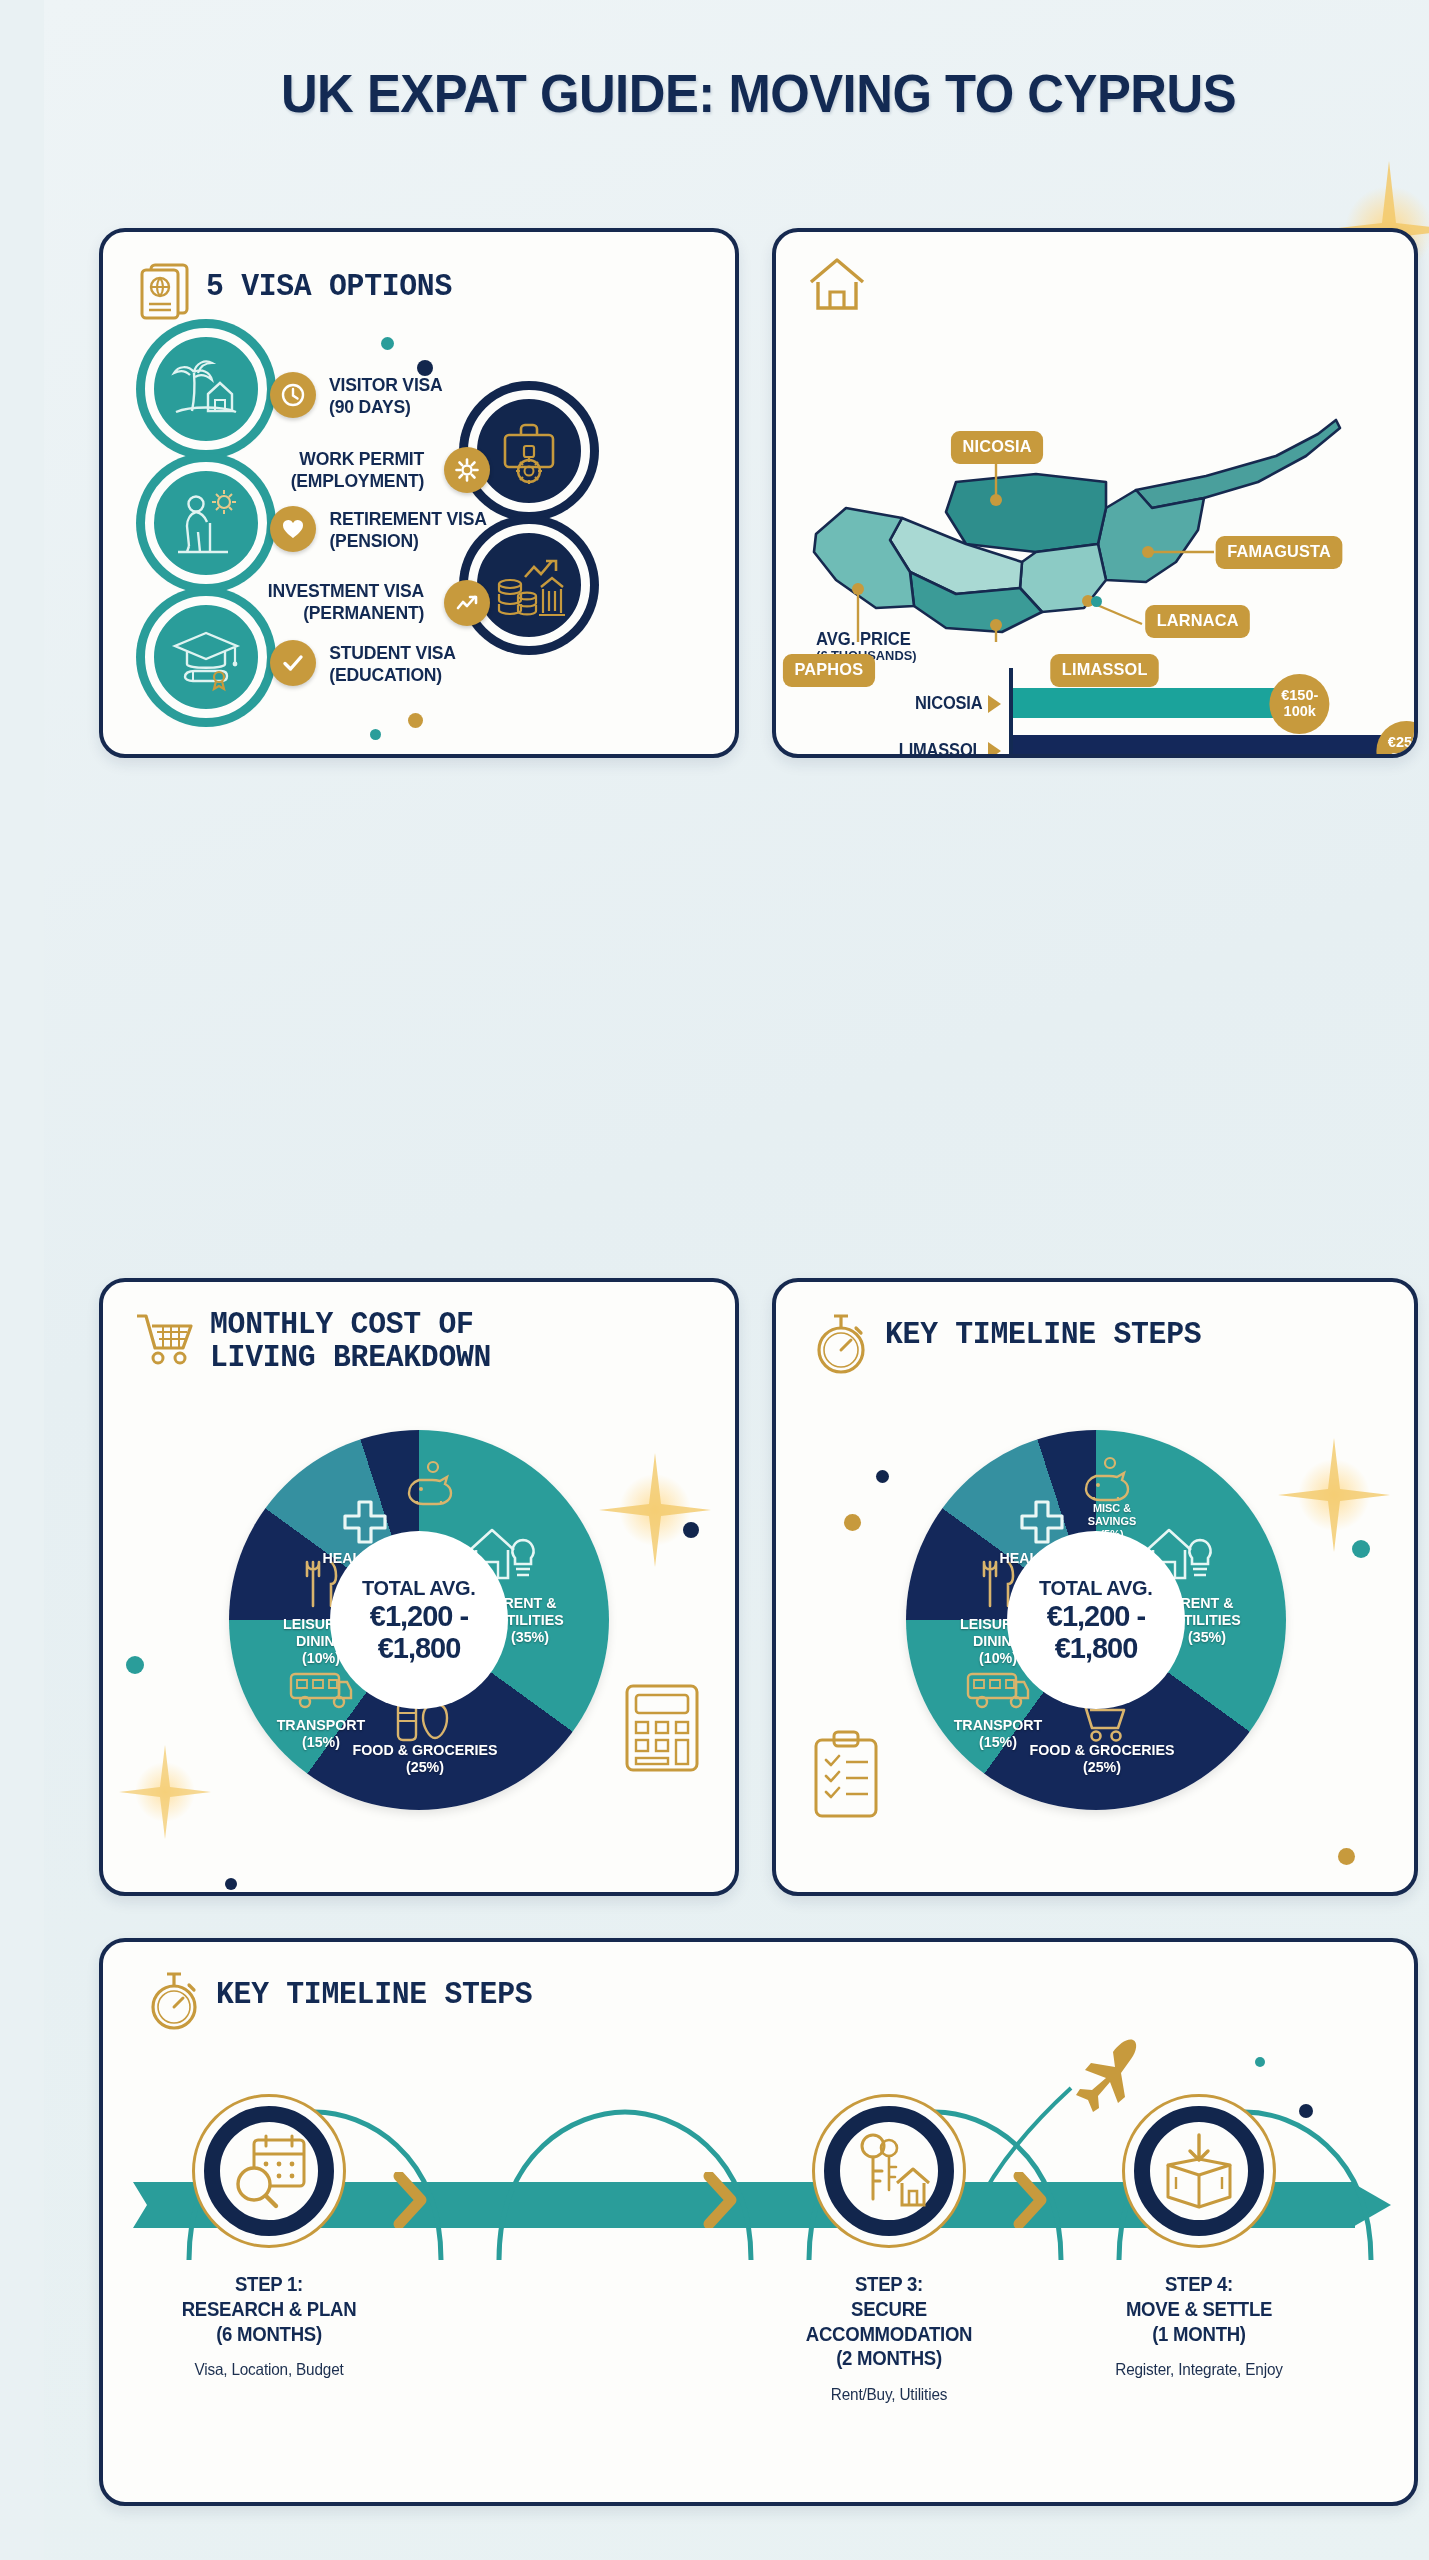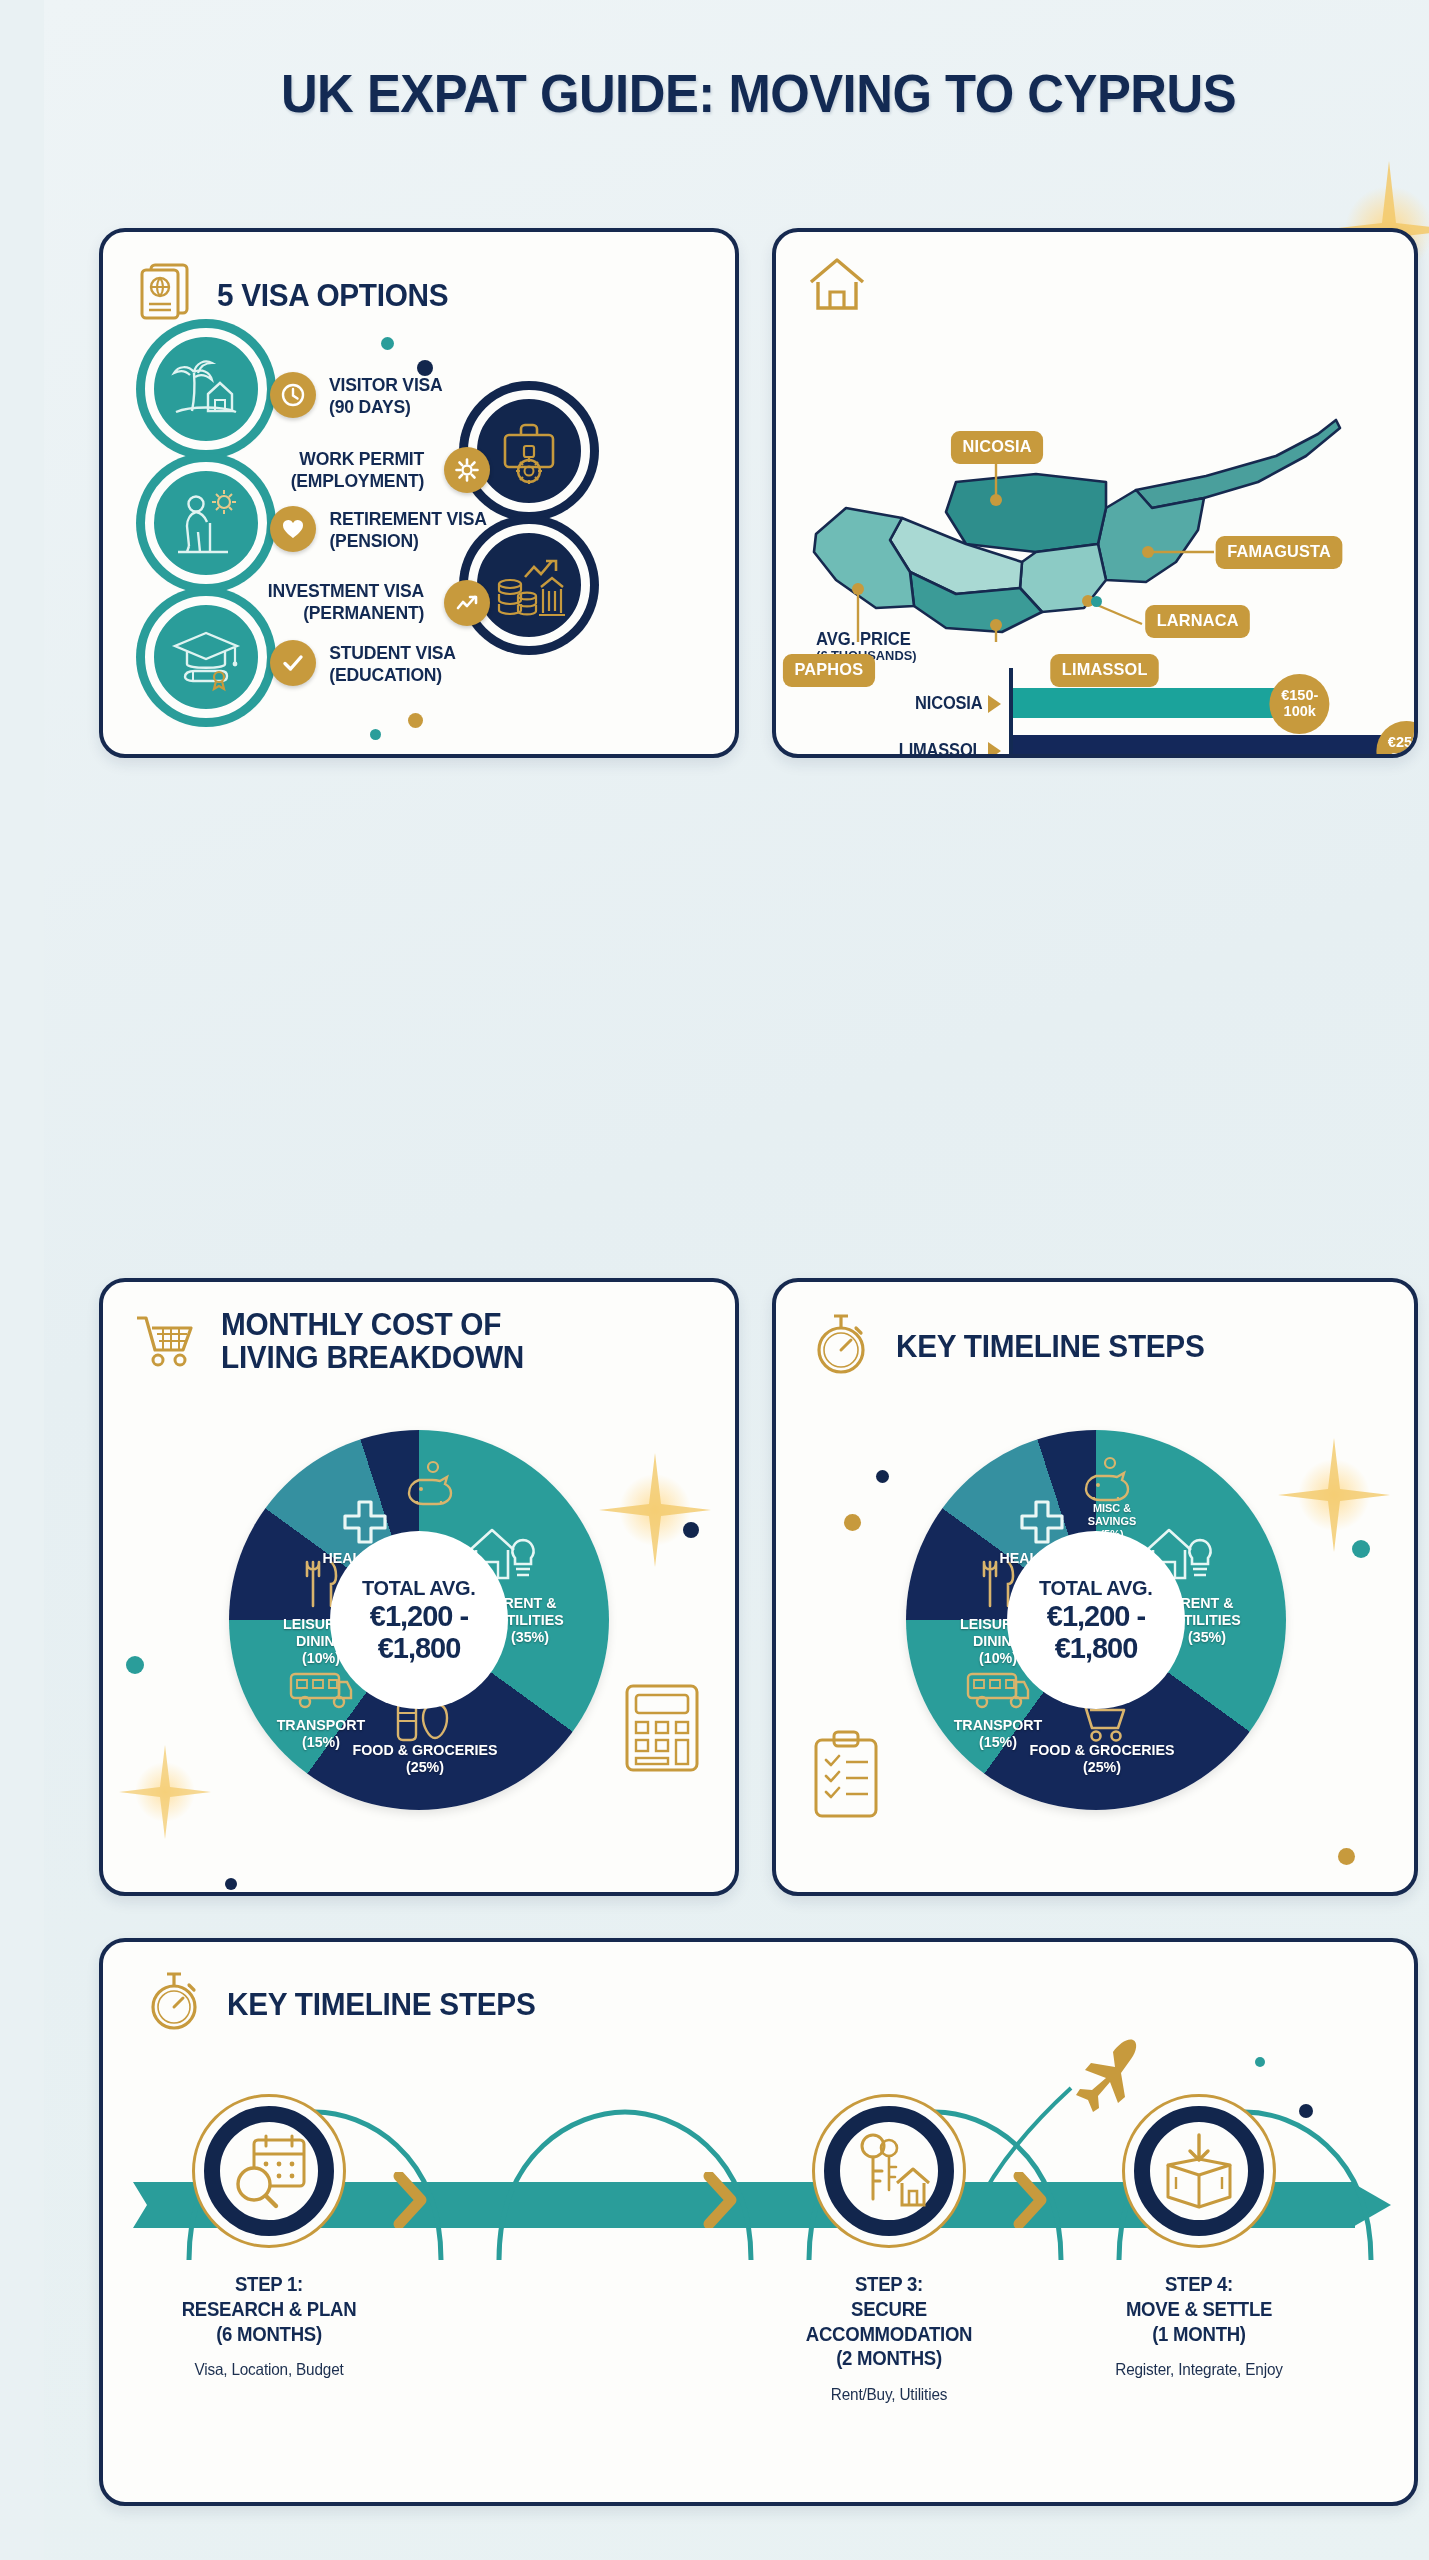--- a/index.html
+++ b/index.html
@@ -42,22 +42,23 @@
   }
   #panel-visa      { left: 55px;  top: 228px;  width: 640px;  height: 530px; }
   #panel-property  { left: 728px; top: 228px;  width: 646px;  height: 530px; }
   #panel-cost      { left: 55px;  top: 1278px; width: 640px;  height: 618px; }
   #panel-timeline-donut { left: 728px; top: 1278px; width: 646px; height: 618px; }
   #panel-timeline  { left: 55px;  top: 1938px; width: 1319px; height: 568px; }
 
   .panel-head {
     position: absolute;
     display: flex;
-    align-items: center;
-    gap: 24px;
+    align-items: flex-start;
+    gap: 13px;
+    font-family: Liberation Mono, monospace;
   }
   .panel-title {
     font-size: 31px;
     font-weight: 700;
     color: #132a53;
     line-height: 1.08;
     letter-spacing: -0.3px;
     transform: scaleX(0.96);
     transform-origin: left center;
   }

